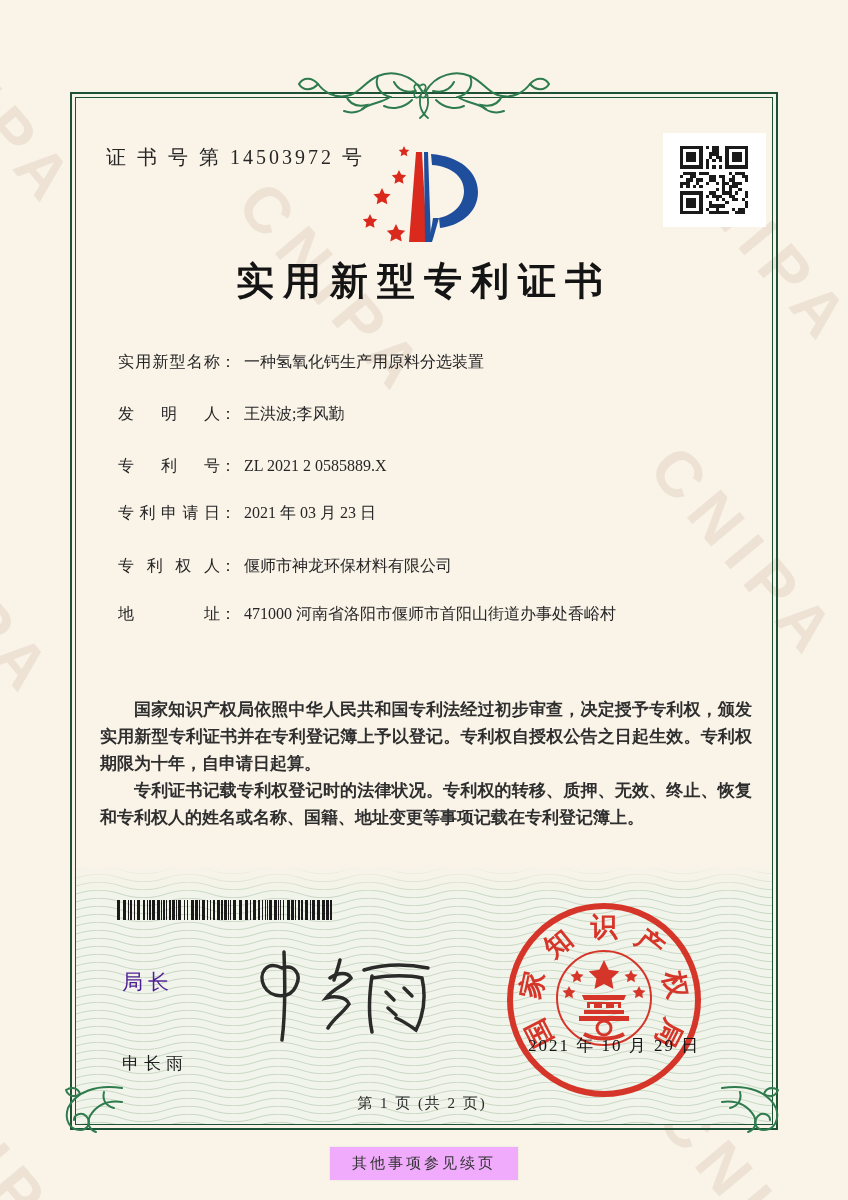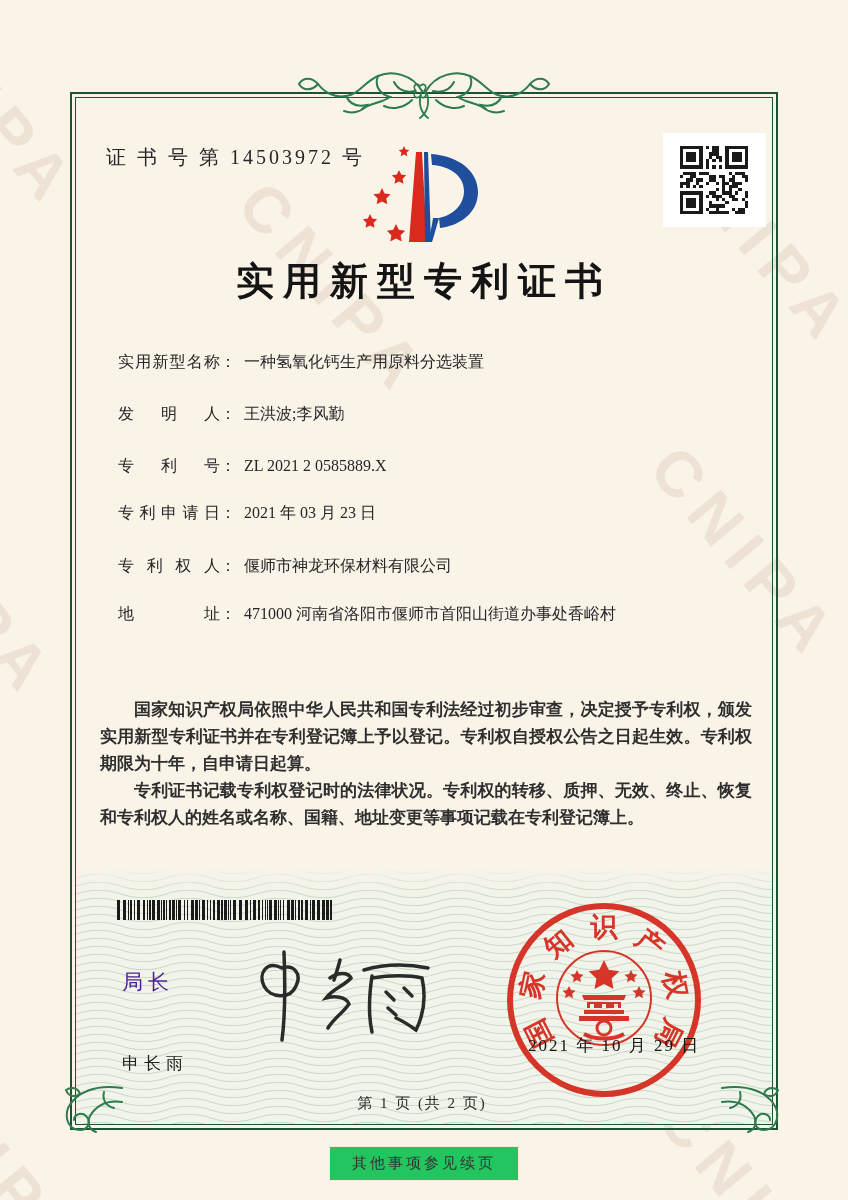--- a/index.html
+++ b/index.html
@@ -32,21 +32,21 @@
   
   .barcode{position:absolute;left:117px;top:900px;width:220px;height:20px;}
   .director{position:absolute;left:122px;top:968px;font-size:21px;letter-spacing:5px;color:#4c1d95;}
   .dname{position:absolute;left:122px;top:1004px;font-size:17px;letter-spacing:5px;color:#1e1e1e;margin-top:48px;}
   .sig{position:absolute;left:252px;top:948px;width:190px;height:95px;}
   .seal{position:absolute;left:472px;top:868px;width:264px;height:264px;opacity:.93;}
   .sealdate{position:absolute;left:528px;top:1034px;font-size:17px;letter-spacing:2px;color:#141414;z-index:31;}
   .pagenum{position:absolute;left:70px;width:704px;top:1094px;text-align:center;
            font-size:15px;color:#2a2a2a;letter-spacing:2px;font-family:Liberation Serif, serif;}
   .contnote{position:absolute;left:0;right:0;top:1146px;text-align:center;}
-  .contnote span{display:inline-block;background:#22c55e;border:1px solid #f1ece0;
+  .contnote span{display:inline-block;background:#f0abfc;border:1px solid #f1ece0;
                  padding:7px 22px;font-size:15px;letter-spacing:3px;color:#333;}
   .orn-top{position:absolute;left:294px;top:60px;width:260px;height:62px;}
   .orn-bl{position:absolute;left:56px;top:1080px;width:72px;height:56px;}
   .orn-br{position:absolute;left:716px;top:1080px;width:72px;height:56px;}
   .logo{position:absolute;left:352px;top:138px;width:134px;height:116px;}
   .qrbox{position:absolute;left:663px;top:133px;width:103px;height:94px;background:#ffffff;}
   .qrbox svg{position:absolute;left:17px;top:13px;width:68px;height:68px;shape-rendering:crispEdges;}
   .z{position:absolute;}
 </style>
 </head>

